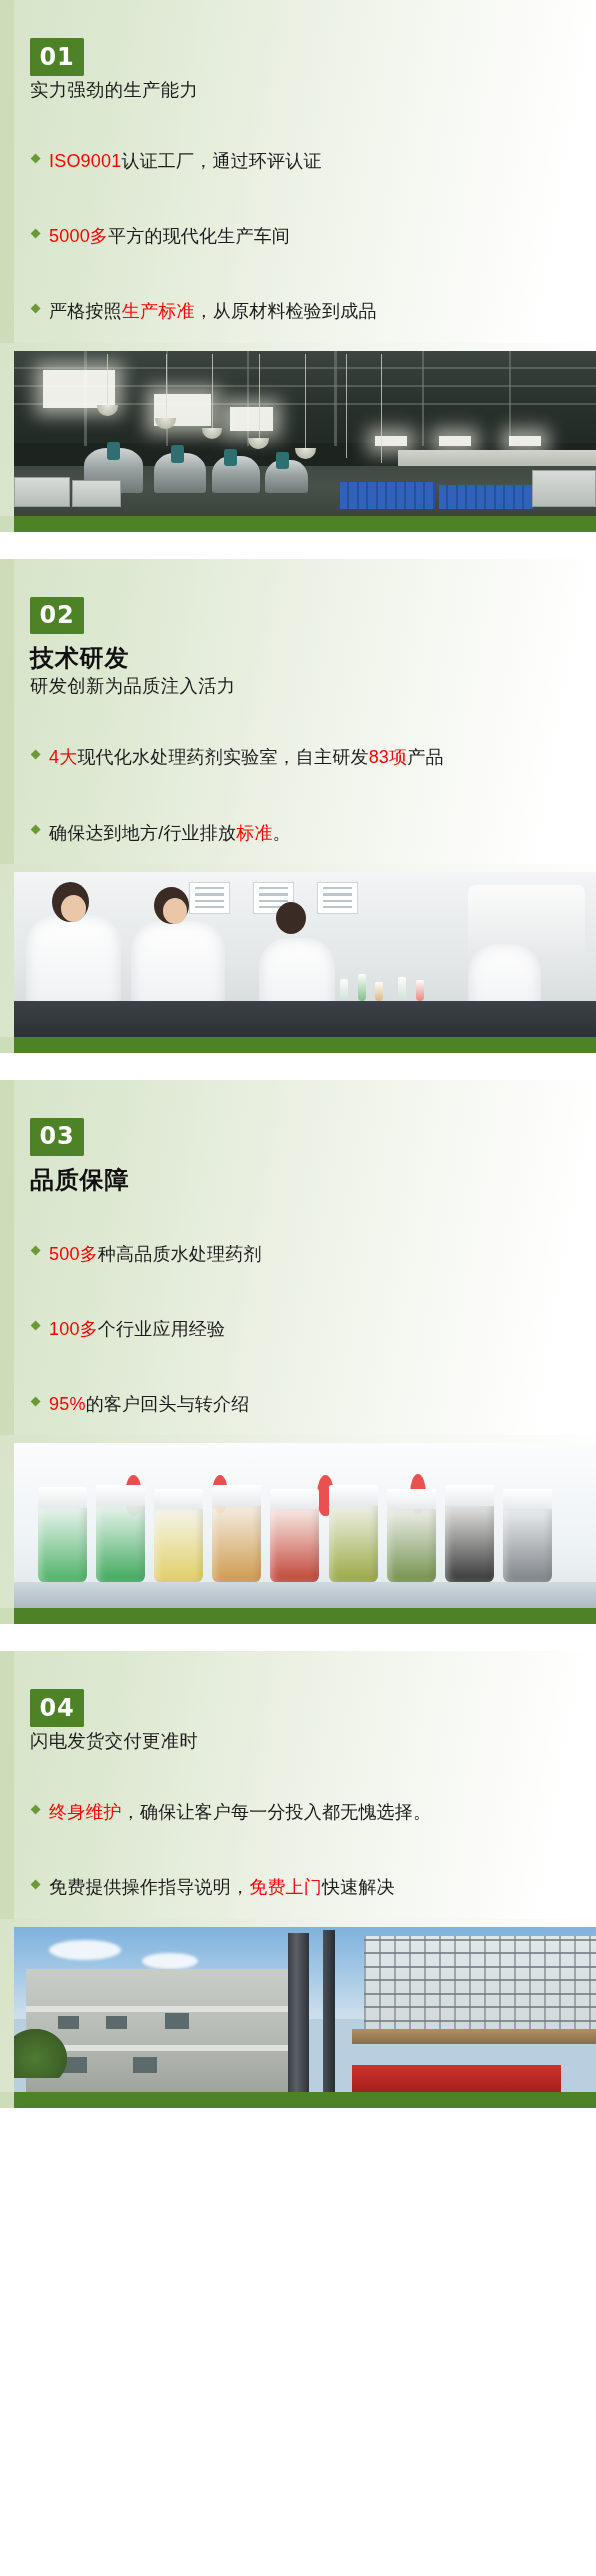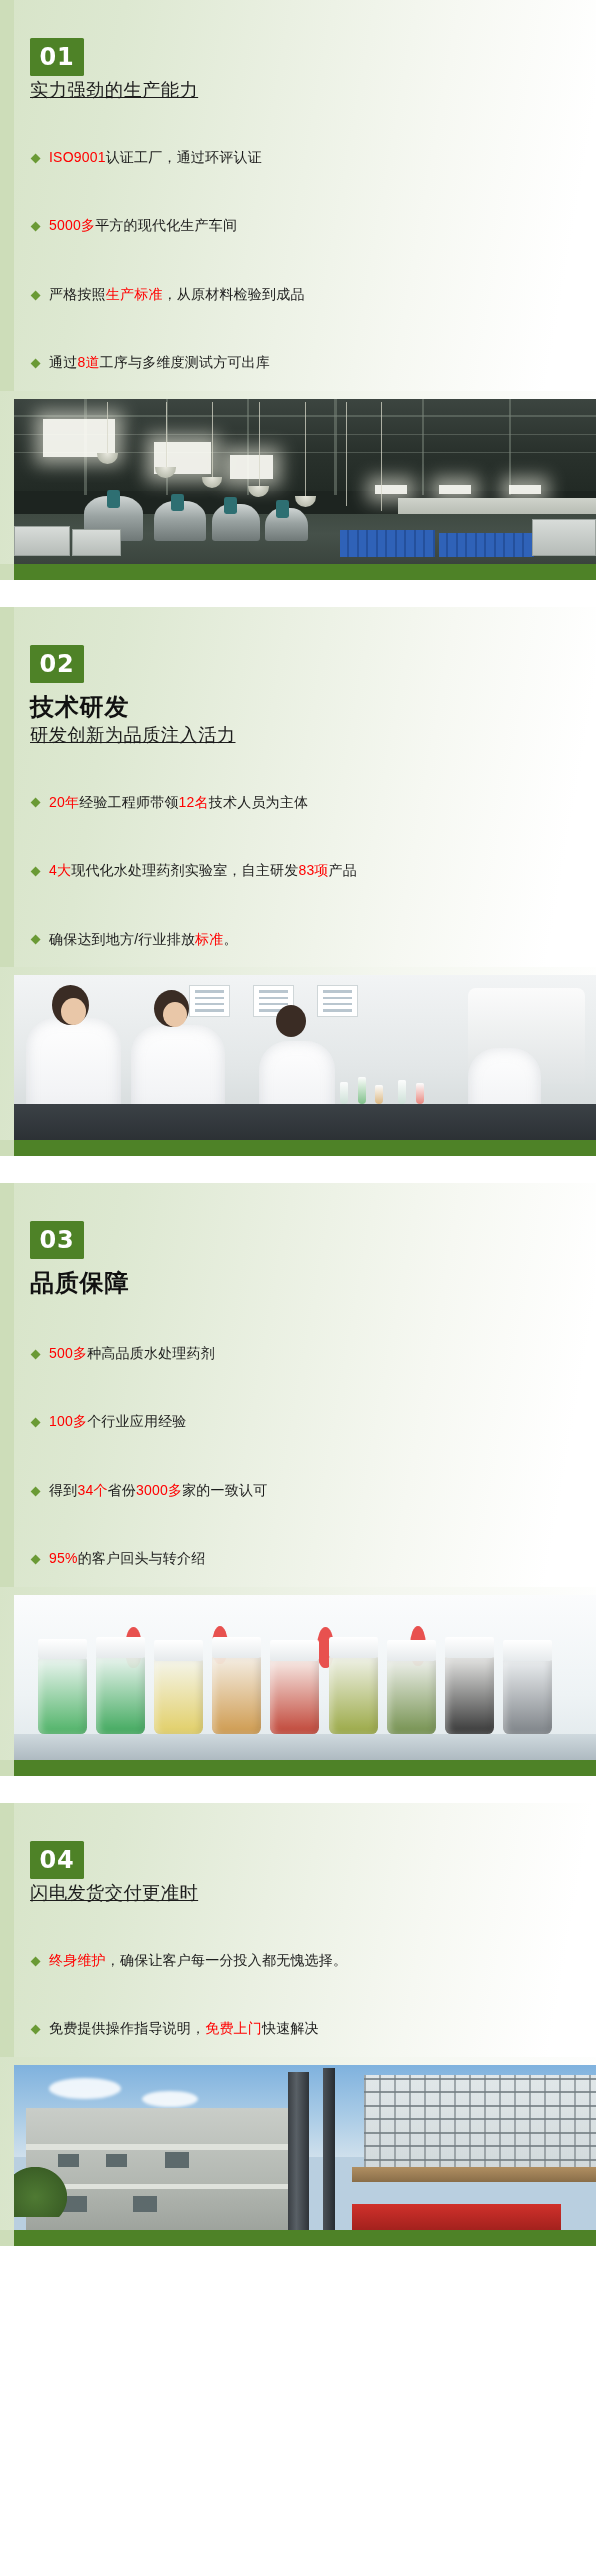--- a/index.html
+++ b/index.html
@@ -47,28 +47,27 @@
     color:#111;
     line-height:1.12;
   }
   .sec-sub{
     margin-top:3.2px;
     font-size:18.3px;
     font-weight:normal;
     color:#1d1d1d;
     letter-spacing:0.4px;
     line-height:1.2;
-    text-decoration:underline;
   }
 
   ul.bullets{ list-style:none; margin-top:13.5px; padding:0 0 16px 0; }
   ul.bullets li{
     position:relative;
     padding-left:19px;
-    font-size:14px;
+    font-size:18px;
     line-height:1.68;
     color:#1c1c1c;
     letter-spacing:0.2px;
     white-space:nowrap;
     margin-top:45px;
   }
   ul.bullets li .dia{
     position:absolute; left:1.6px; top:8.7px;
     width:7.2px; height:7.2px;
     background:#6a9a35;
@@ -266,21 +265,20 @@
   <div class="section">
     <div class="sec-body">
       <div class="sec-rail"></div>
       <div class="sec-inner">
         <div class="badge">01</div>
         <div class="sec-sub">实力强劲的生产能力</div>
         <ul class="bullets">
             <li><span class="dia"></span><span class="hl">ISO9001</span><span>认证工厂，通过环评认证</span></li>
             <li><span class="dia"></span><span class="hl">5000多</span><span>平方的现代化生产车间</span></li>
             <li><span class="dia"></span><span>严格按照</span><span class="hl">生产标准</span><span>，从原材料检验到成品</span></li>
-            <li><span class="dia"></span><span>通过</span><span class="hl">8道</span><span>工序与多维度测试方可出库</span></li>
           </ul>
       </div>
       <div class="photo-wrap">
         <div class="photo ph-factory">
           <div class="roof"></div>
           <div class="truss" style="top:10%"></div>
           <div class="truss" style="top:21%"></div>
           <div class="truss" style="top:32%"></div>
           <div class="beam" style="left:12%"></div>
           <div class="beam" style="left:26%"></div>
@@ -329,21 +327,20 @@
   <div class="gap"></div>
 
   <div class="section">
     <div class="sec-body">
       <div class="sec-rail"></div>
       <div class="sec-inner">
         <div class="badge">02</div>
         <div class="sec-title">技术研发</div>
         <div class="sec-sub">研发创新为品质注入活力</div>
         <ul class="bullets">
-            <li><span class="dia"></span><span class="hl">20年</span><span>经验工程师带领</span><span class="hl">12名</span><span>技术人员为主体</span></li>
             <li><span class="dia"></span><span class="hl">4大</span><span>现代化水处理药剂实验室，自主研发</span><span class="hl">83项</span><span>产品</span></li>
             <li><span class="dia"></span><span>确保达到地方/行业排放</span><span class="hl">标准</span><span>。</span></li>
           </ul>
       </div>
       <div class="photo-wrap">
         <div class="photo ph-lab">
           <div class="bg"></div>
           <div class="poster" style="left:30%; width:41px; height:32px;">
               <i></i>
               <i></i>
@@ -387,21 +384,20 @@
 
   <div class="section">
     <div class="sec-body">
       <div class="sec-rail"></div>
       <div class="sec-inner">
         <div class="badge">03</div>
         <div class="sec-title">品质保障</div>
         <ul class="bullets">
             <li><span class="dia"></span><span class="hl">500多</span><span>种高品质水处理药剂</span></li>
             <li><span class="dia"></span><span class="hl">100多</span><span>个行业应用经验</span></li>
-            <li><span class="dia"></span><span>得到</span><span class="hl">34个</span><span>省份</span><span class="hl">3000多</span><span>家的一致认可</span></li>
             <li><span class="dia"></span><span class="hl">95%</span><span>的客户回头与转介绍</span></li>
           </ul>
       </div>
       <div class="photo-wrap">
         <div class="photo ph-bottles">
           <div class="bg"></div>
           <div class="bulb" style="left:19%; bottom:56%; width:17.5px; height:41px;"></div>
           <div class="bulb" style="left:34%; bottom:58%; width:16px; height:38px;"></div>
           <div class="bulb" style="left:52%; bottom:56%; width:17.5px; height:41px;"></div>
           <div class="bulb" style="left:68%; bottom:57%; width:16px; height:40px;"></div>

